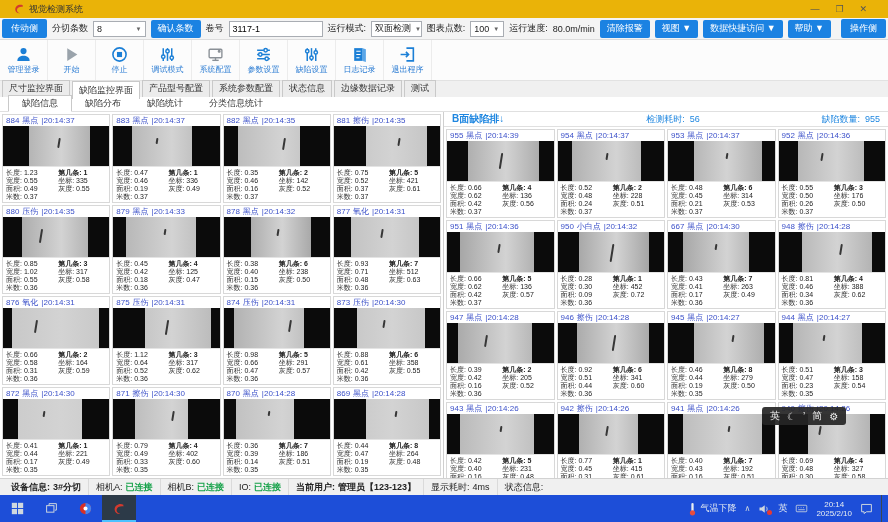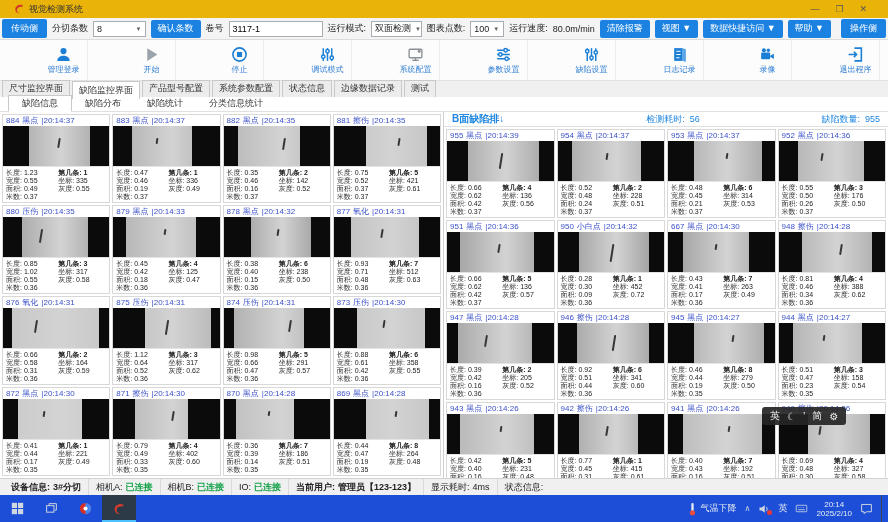--- a/index.html
+++ b/index.html
@@ -16,21 +16,21 @@
   .btn-blue { background:#1b82e2; color:#fff; border:none; border-radius:2px; padding:2.5px 7px; font-size:9px; font-family:inherit; }
   .side-btn { padding:3px 9px; }
   .combo { background:#fff; border:1px solid #a9adb3; height:16px; display:inline-flex; align-items:center; padding:0 3px; gap:4px; min-width:34px; }
   .combo .arrow { font-size:6px; color:#666; }
   .textbox { border:1px solid #a9adb3; height:16px; font-size:9px; font-family:inherit; padding:0 3px; width:94px; }
   .tb-label { color:#222; }
   .spacer { flex:1; }
 
   
   .toolbar2 { height:41px; background:#fcfcfc; border-bottom:1px solid #e2e2e2; display:flex; align-items:stretch; flex:0 0 auto; }
-  .tbtn { width:48px; display:flex; flex-direction:column; align-items:center; justify-content:center; gap:1px; border-right:1px solid #ececec; cursor:default;margin-left:40px; }
+  .tbtn { width:48px; display:flex; flex-direction:column; align-items:center; justify-content:center; gap:1px; border-right:1px solid #ececec; cursor:default; }
   .ticon { height:18px; display:flex; align-items:center; }
   .tlabel { font-size:8px; color:#2b7cd3; }
 
   
   .maintabs { height:16px; background:#f0f0f0; display:flex; align-items:flex-end; font-size:9px; flex:0 0 auto; }
   .tab { padding:1px 6px 2px 6px; border:1px solid #c9c9c9; border-bottom:none; background:#ececec; margin-left:2px; color:#333; }
   .tab.active { background:#fff; position:relative; top:2px; padding-top:2px; }
   .subtabs { height:15px; display:flex; align-items:flex-end; font-size:9px; background:#fff; border-bottom:1px solid #e0e0e0; padding-left:8px; flex:0 0 auto; }
   .subtab { padding:1px 13px; color:#333; }
   .subtab.active { border:1px solid #c9c9c9; border-bottom:1px solid #fff; background:#fff; position:relative; top:1px; }
@@ -205,31 +205,20 @@
       </div>
       <div class="tbtn">
         <span class="ticon">
           <svg width="17" height="17" viewBox="0 0 16 16">
             <path d="M3 2h8v12H3z" fill="#1b7fd6"></path>
             <path d="M11 2l3 1v12l-3-1z" fill="#5aa6e8"></path>
             <path d="M5 5h4M5 8h4M5 11h3" stroke="#fff" stroke-width="1"></path>
           </svg>
         </span>
         <span class="tlabel">日志记录</span>
-      </div>
-      <div class="tbtn">
-        <span class="ticon">
-          <svg width="17" height="17" viewBox="0 0 16 16">
-            <circle cx="4.6" cy="4" r="1.9" fill="#1b7fd6"></circle>
-            <circle cx="8.8" cy="4" r="1.6" fill="#1b7fd6"></circle>
-            <rect x="2" y="6" width="8.5" height="6.5" rx="1" fill="#1b7fd6"></rect>
-            <path d="M10.5 9.2l3.5-2v5l-3.5-2z" fill="#1b7fd6"></path>
-          </svg>
-        </span>
-        <span class="tlabel">录像</span>
       </div>
       <div class="tbtn">
         <span class="ticon">
           <svg width="17" height="17" viewBox="0 0 16 16" fill="none" stroke="#1b7fd6" stroke-width="1.5">
             <path d="M7 2h6.5v12H7"></path>
             <path d="M1.5 8h7.5M6.5 5.5L9 8l-2.5 2.5"></path>
           </svg>
         </span>
         <span class="tlabel">退出程序</span>
       </div>

